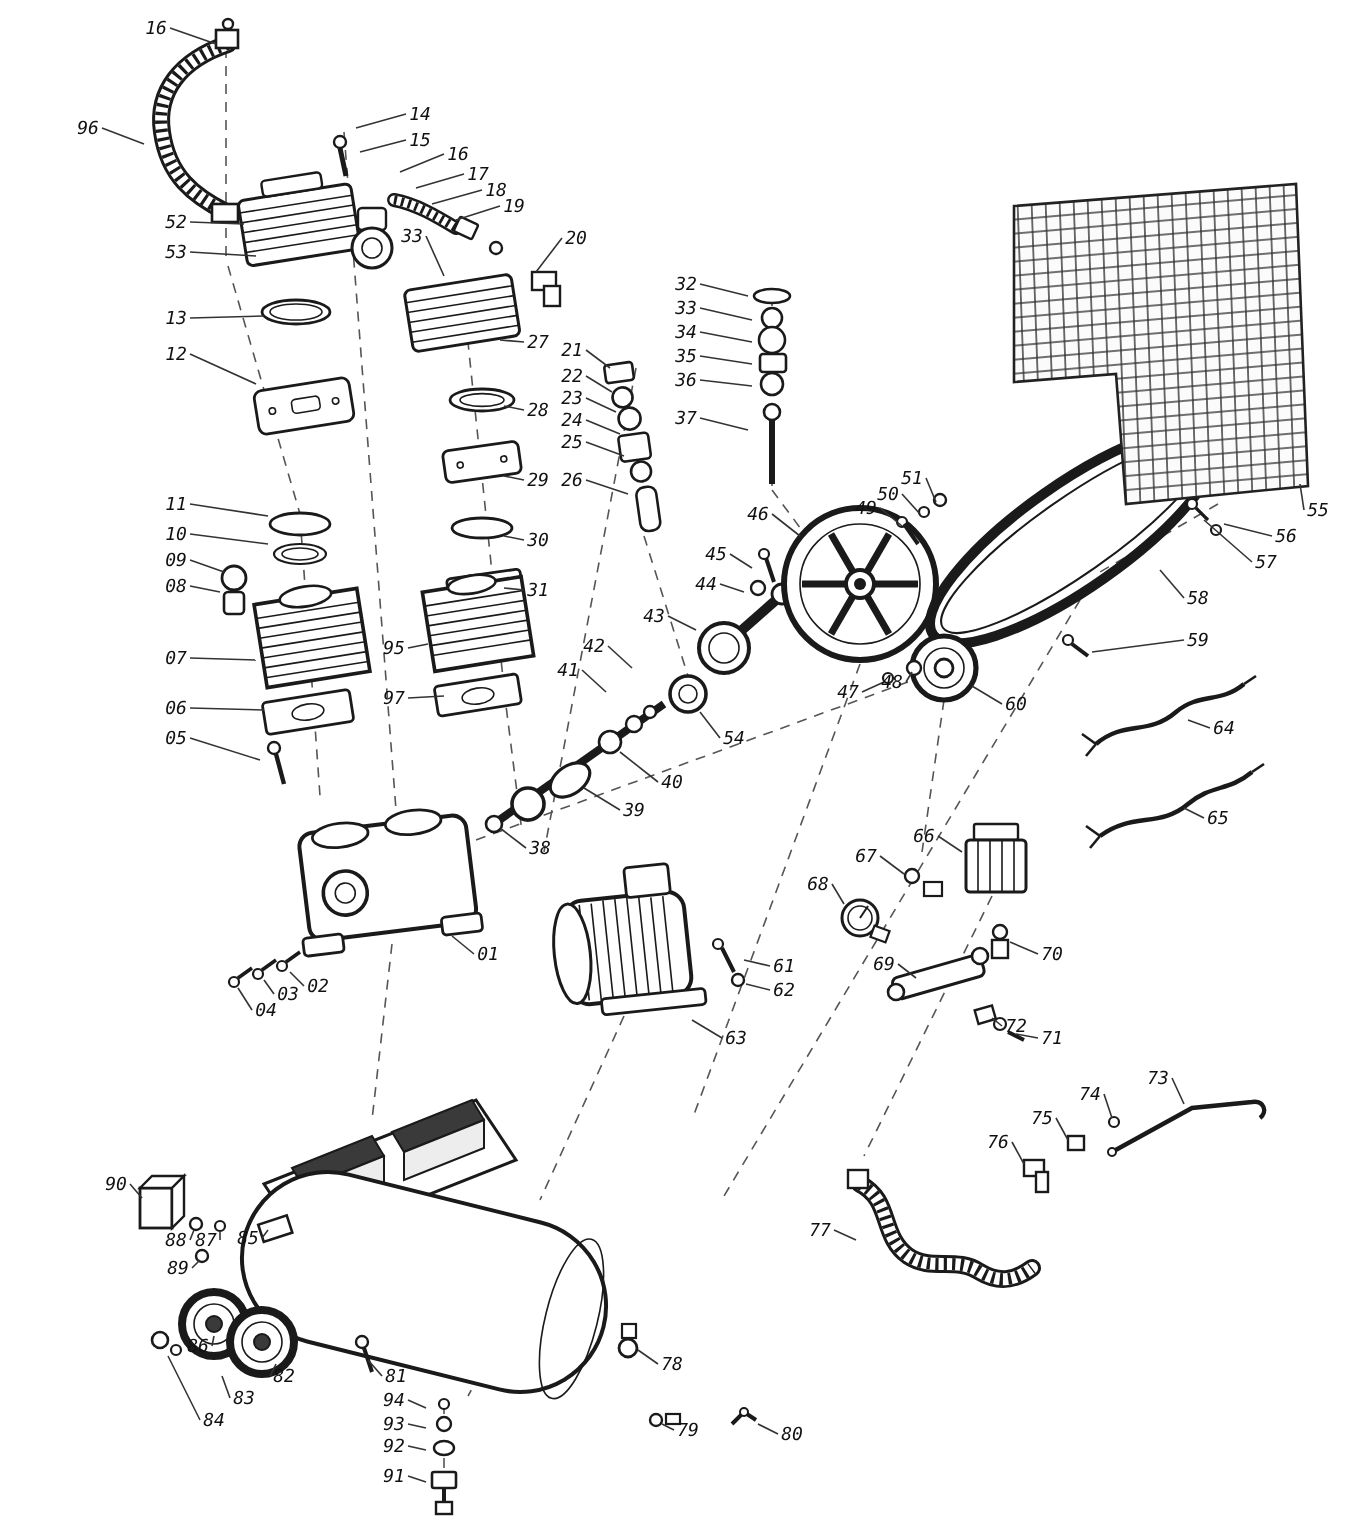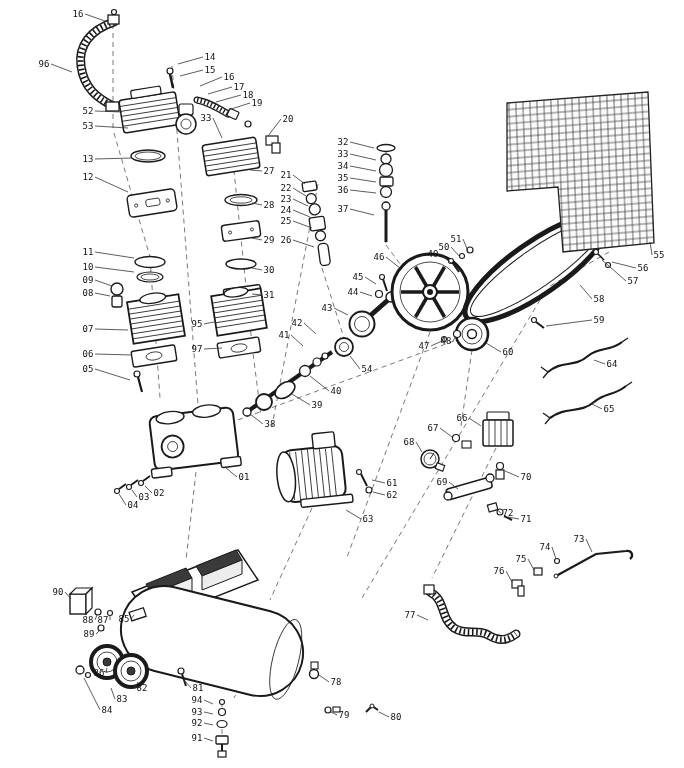--- a/index.html
+++ b/index.html
@@ -1,17 +1,17 @@
 <!DOCTYPE html>
 <html><head>
 <meta charset="utf-8">
 <style>
   html,body{margin:0;padding:0;background:#ffffff;}
   .stage{position:relative;width:684px;height:768px;background:#ffffff;overflow:hidden;
-         font-family:"DejaVu Sans",sans-serif;}
+         font-family:"DejaVu Sans",sans-serif;font-style:italic;}
   svg{display:block;}
   .axis{stroke:#555;stroke-width:0.8;stroke-dasharray:5 4;fill:none;}
   .leader{stroke:#333;stroke-width:0.8;fill:none;}
   .plabel{font-family:"DejaVu Sans Mono",monospace;font-size:9px;fill:#111;text-anchor:middle;}
   .ln{stroke:#1a1a1a;fill:#ffffff;}
   .fin{stroke:#1a1a1a;stroke-width:0.8;fill:none;}
   .thin{stroke:#1a1a1a;stroke-width:0.8;fill:none;}
 </style>
 </head>
 <body>

